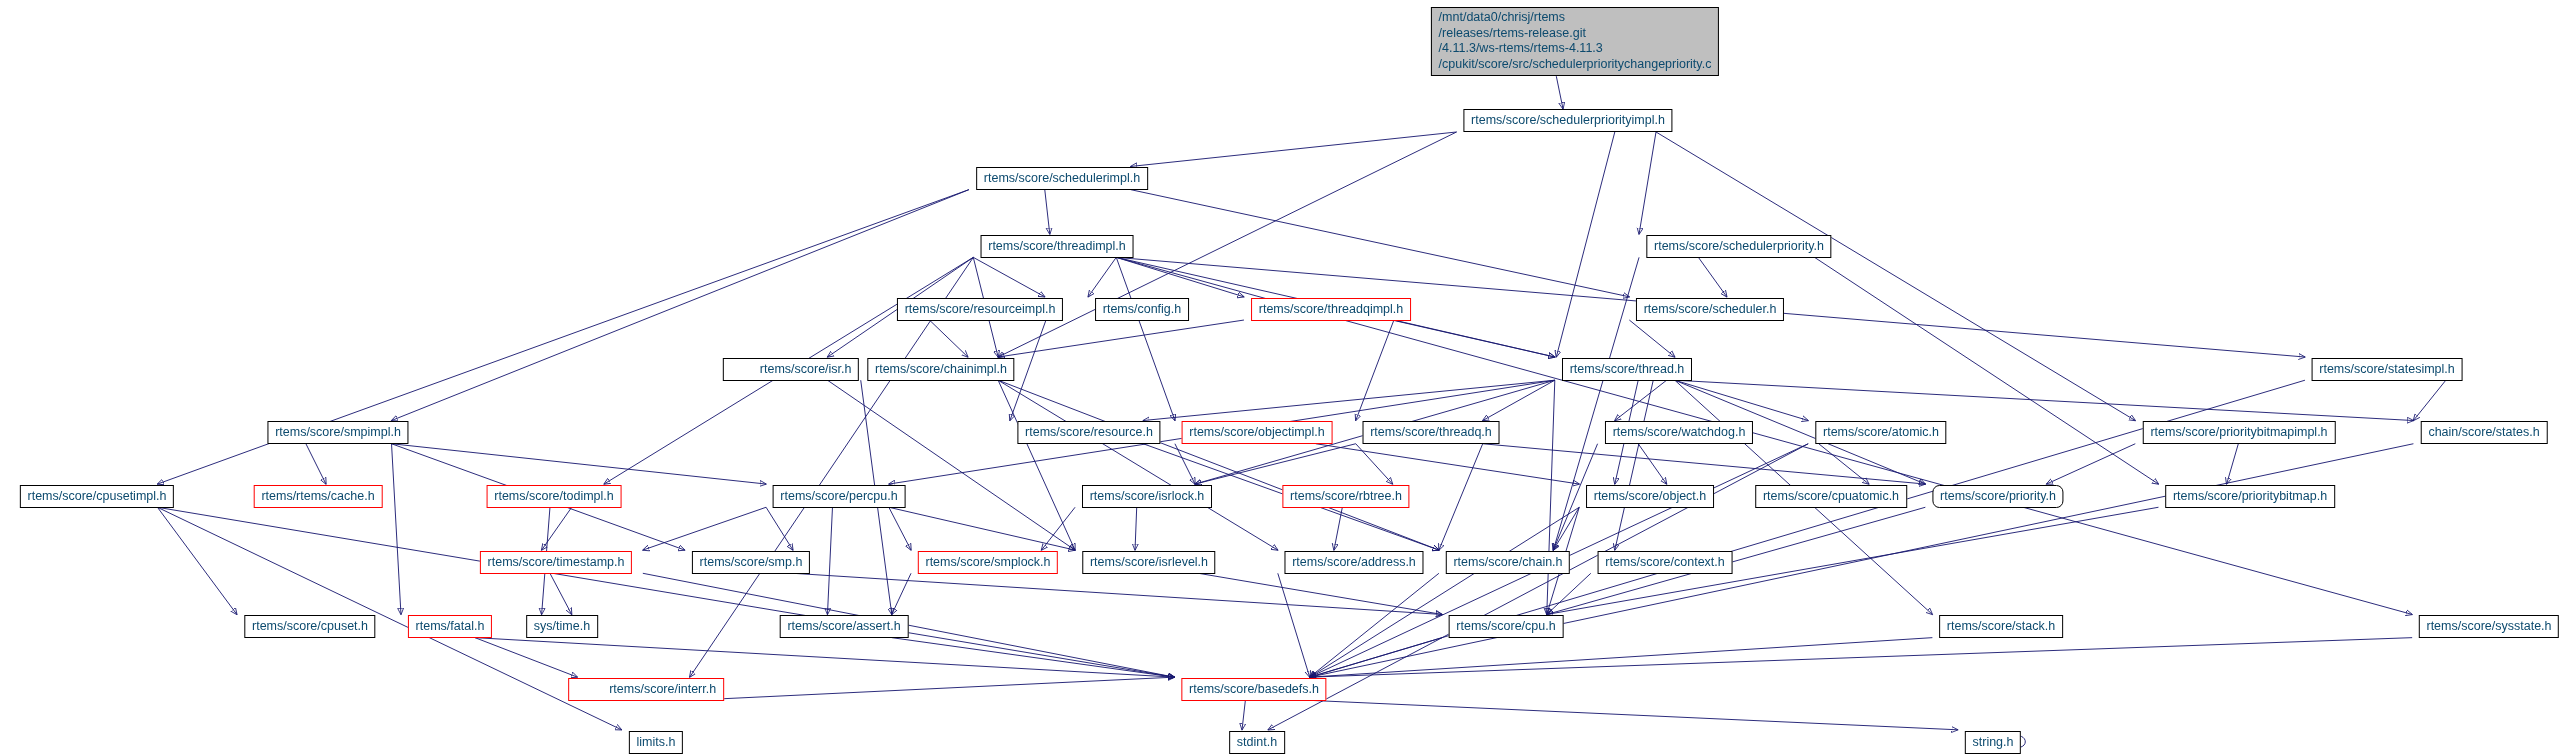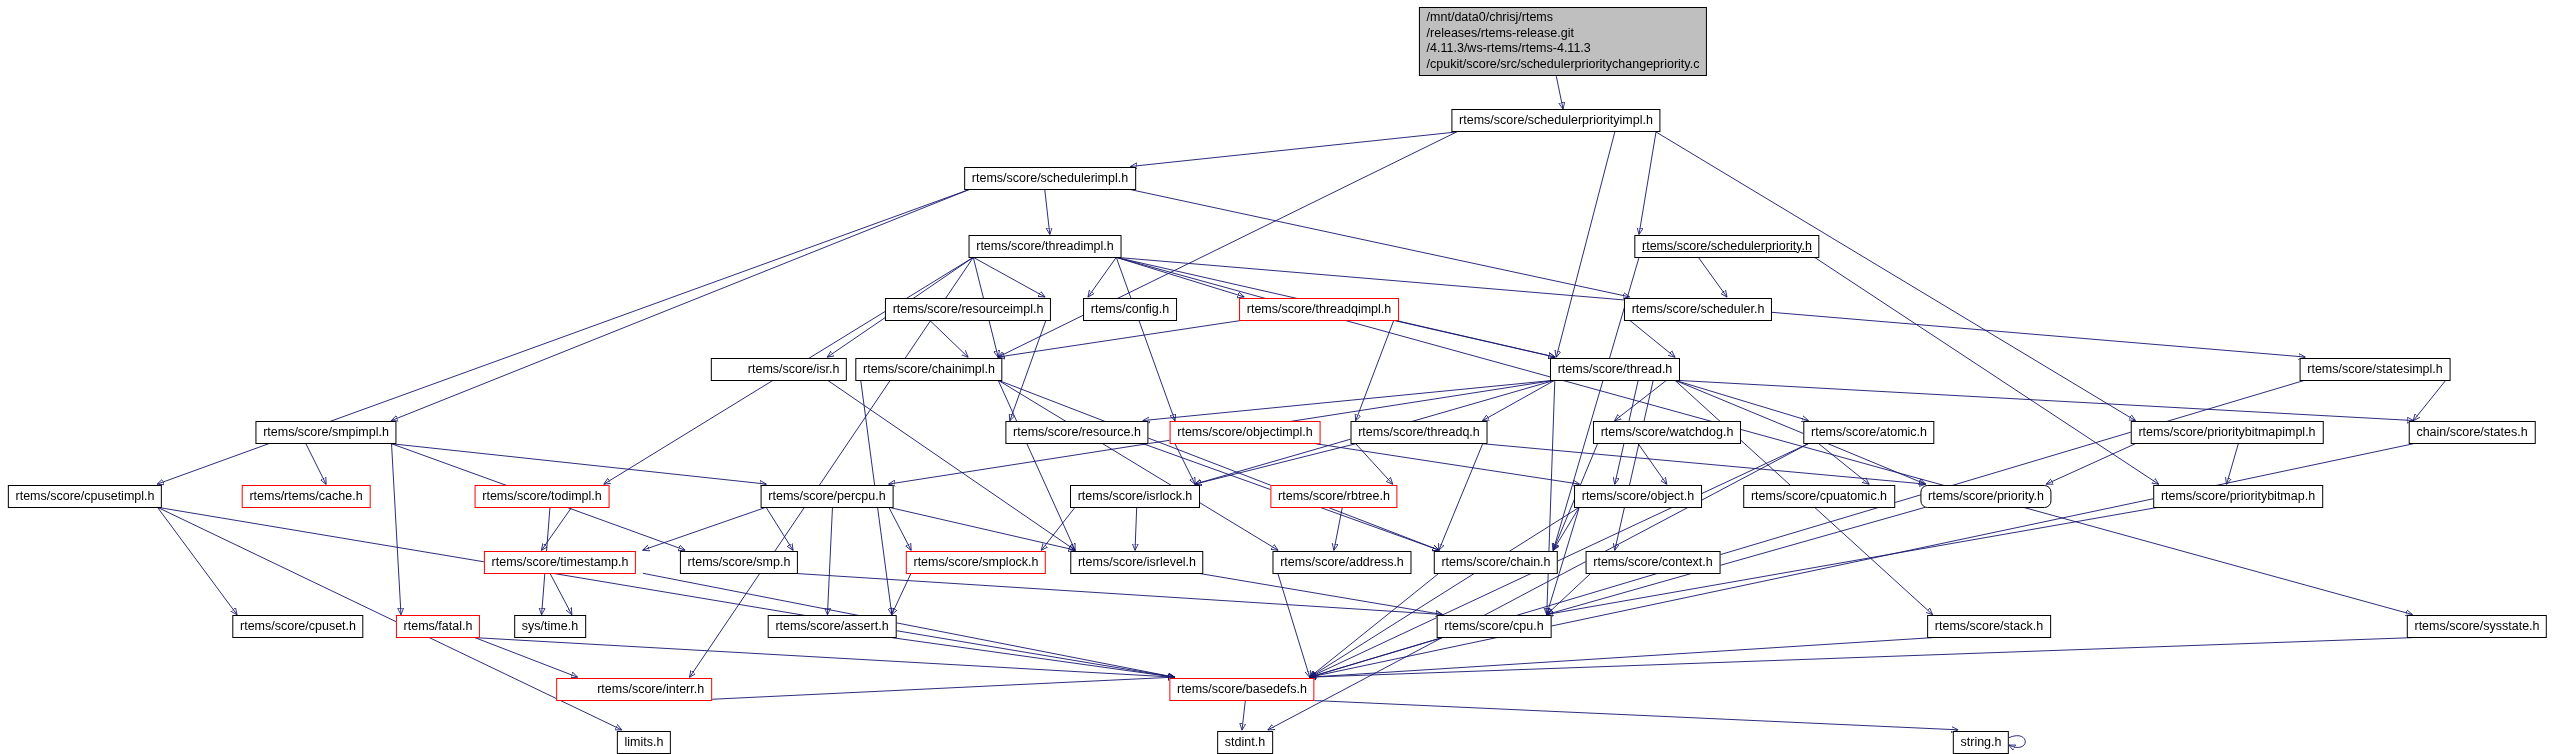--- a/index.html
+++ b/index.html
@@ -25,27 +25,28 @@
     fill: none;
     stroke: var(--edge, #191970);
     stroke-width: 1.1;
   }
   .node {
     position: absolute;
     transform: translateX(-50%);
     z-index: 2;
     background: #ffffff;
     border: 0.8px solid var(--node-border, #000000);
-    color: #000000;
+    color: #0c4a6e;
     font-size: 12.5px;
     line-height: 1.25;
     padding: 2.5px 6.7px;
     white-space: pre-line;
     text-align: center;
     cursor: pointer;
+    margin-left: 12px;
   }
   .node.red {
     border-color: var(--red-border, #ff0000);
   }
   .node.source {
     background: var(--source-fill, #bfbfbf);
     text-align: left;
     cursor: default;
   }
 </style>
@@ -165,21 +166,21 @@
       <path d="M 2403.6015625 882.375 C 2429.6015625 871.375 2429.6015625 903.375 2403.6015625 891.375" marker-end="url(#arrow)"></path>
     </svg>
 
 <div class="node source" style="left: 1563px; top: 6.7px;">/mnt/data0/chrisj/rtems
 /releases/rtems-release.git
 /4.11.3/ws-rtems/rtems-4.11.3
 /cpukit/score/src/schedulerprioritychangepriority.c</div>
     <div class="node" style="left: 1556px; top: 109px;">rtems/score/schedulerpriorityimpl.h</div>
     <div class="node" style="left: 1050px; top: 167px;">rtems/score/schedulerimpl.h</div>
     <div class="node" style="left: 1045px; top: 235px;">rtems/score/threadimpl.h</div>
-    <div class="node" style="left: 1727px; top: 235px; text-decoration: underline;">rtems/score/schedulerpriority.h</div>
+    <div class="node" style="left: 1727px; top: 235px;">rtems/score/schedulerpriority.h</div>
     <div class="node" style="left: 968px; top: 298px;">rtems/score/resourceimpl.h</div>
     <div class="node" style="left: 1130px; top: 298px;">rtems/config.h</div>
     <div class="node red" style="left: 1319px; top: 298px;">rtems/score/threadqimpl.h</div>
     <div class="node" style="left: 1698px; top: 298px;">rtems/score/scheduler.h</div>
     <div class="node" style="left: 779px; top: 358px; padding-left: 36px;">rtems/score/isr.h</div>
     <div class="node" style="left: 929px; top: 358px;">rtems/score/chainimpl.h</div>
     <div class="node" style="left: 1615px; top: 358px;">rtems/score/thread.h</div>
     <div class="node" style="left: 2375px; top: 358px;">rtems/score/statesimpl.h</div>
     <div class="node" style="left: 326px; top: 421px;">rtems/score/smpimpl.h</div>
     <div class="node" style="left: 1077px; top: 421px;">rtems/score/resource.h</div>
@@ -192,21 +193,21 @@
     <div class="node" style="left: 85px; top: 485px;">rtems/score/cpusetimpl.h</div>
     <div class="node red" style="left: 306px; top: 485px;">rtems/rtems/cache.h</div>
     <div class="node red" style="left: 542px; top: 485px;">rtems/score/todimpl.h</div>
     <div class="node" style="left: 827px; top: 485px;">rtems/score/percpu.h</div>
     <div class="node" style="left: 1135px; top: 485px;">rtems/score/isrlock.h</div>
     <div class="node red" style="left: 1334px; top: 485px;">rtems/score/rbtree.h</div>
     <div class="node" style="left: 1638px; top: 485px;">rtems/score/object.h</div>
     <div class="node" style="left: 1819px; top: 485px;">rtems/score/cpuatomic.h</div>
     <div class="node" style="left: 1986px; top: 485px; border-radius: 7px;">rtems/score/priority.h</div>
     <div class="node" style="left: 2238px; top: 485px;">rtems/score/prioritybitmap.h</div>
-    <div class="node red" style="left: 560px; top: 551px; text-align: center;">rtems/score/timestamp.h</div>
+    <div class="node red" style="left: 544px; top: 551px; text-align: center;">rtems/score/timestamp.h</div>
     <div class="node" style="left: 739px; top: 551px;">rtems/score/smp.h</div>
     <div class="node red" style="left: 976px; top: 551px;">rtems/score/smplock.h</div>
     <div class="node" style="left: 1137px; top: 551px;">rtems/score/isrlevel.h</div>
     <div class="node" style="left: 1342px; top: 551px;">rtems/score/address.h</div>
     <div class="node" style="left: 1496px; top: 551px;">rtems/score/chain.h</div>
     <div class="node" style="left: 1653px; top: 551px;">rtems/score/context.h</div>
     <div class="node" style="left: 298px; top: 615px;">rtems/score/cpuset.h</div>
     <div class="node red" style="left: 438px; top: 615px;">rtems/fatal.h</div>
     <div class="node" style="left: 550px; top: 615px;">sys/time.h</div>
     <div class="node" style="left: 832px; top: 615px;">rtems/score/assert.h</div>

